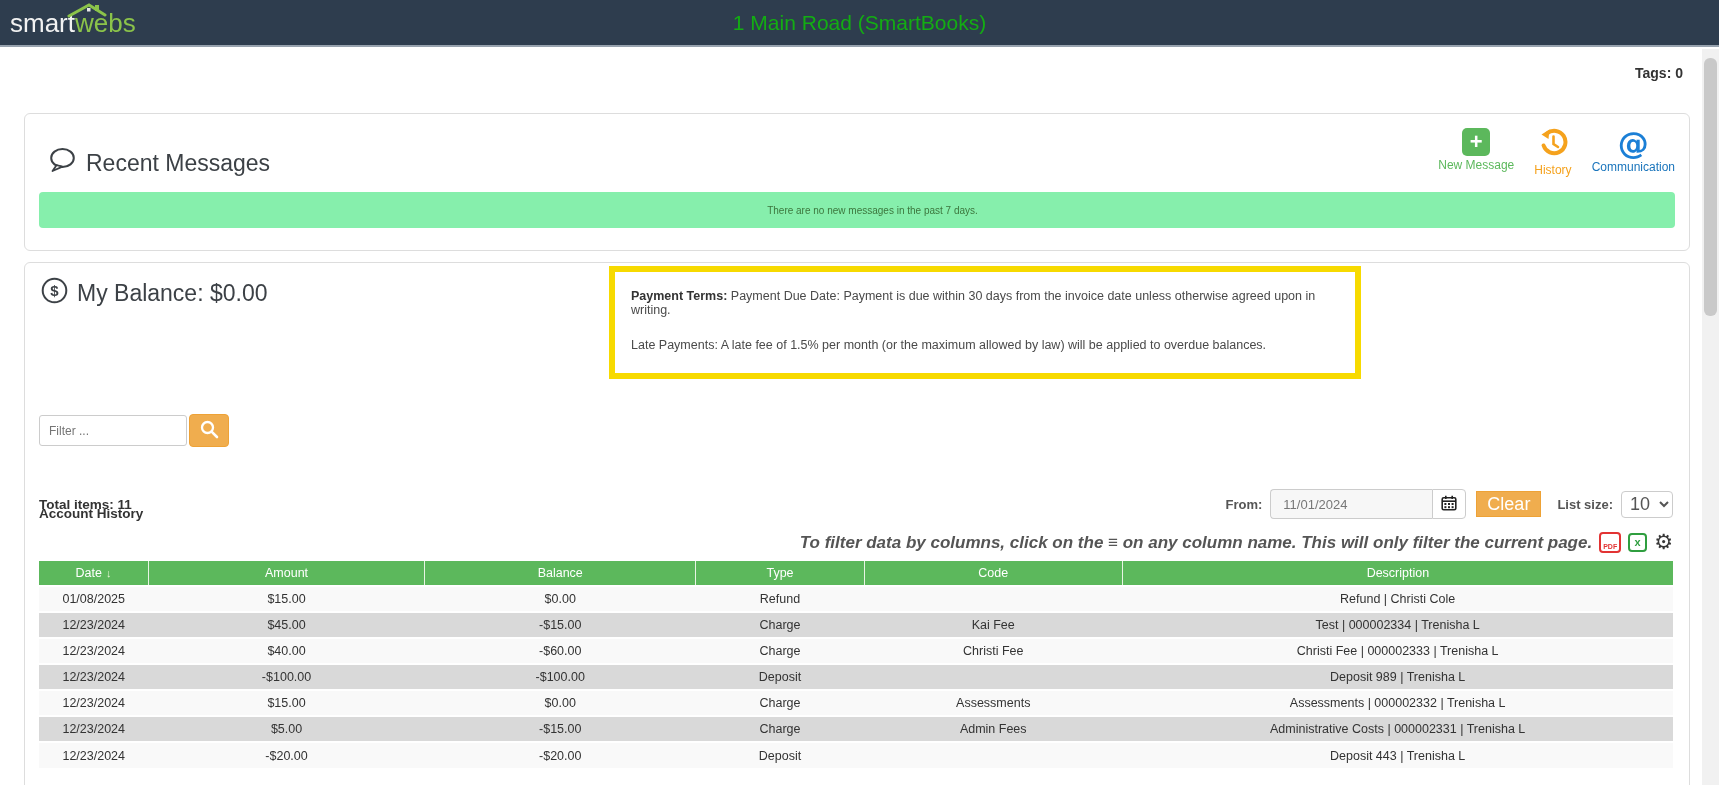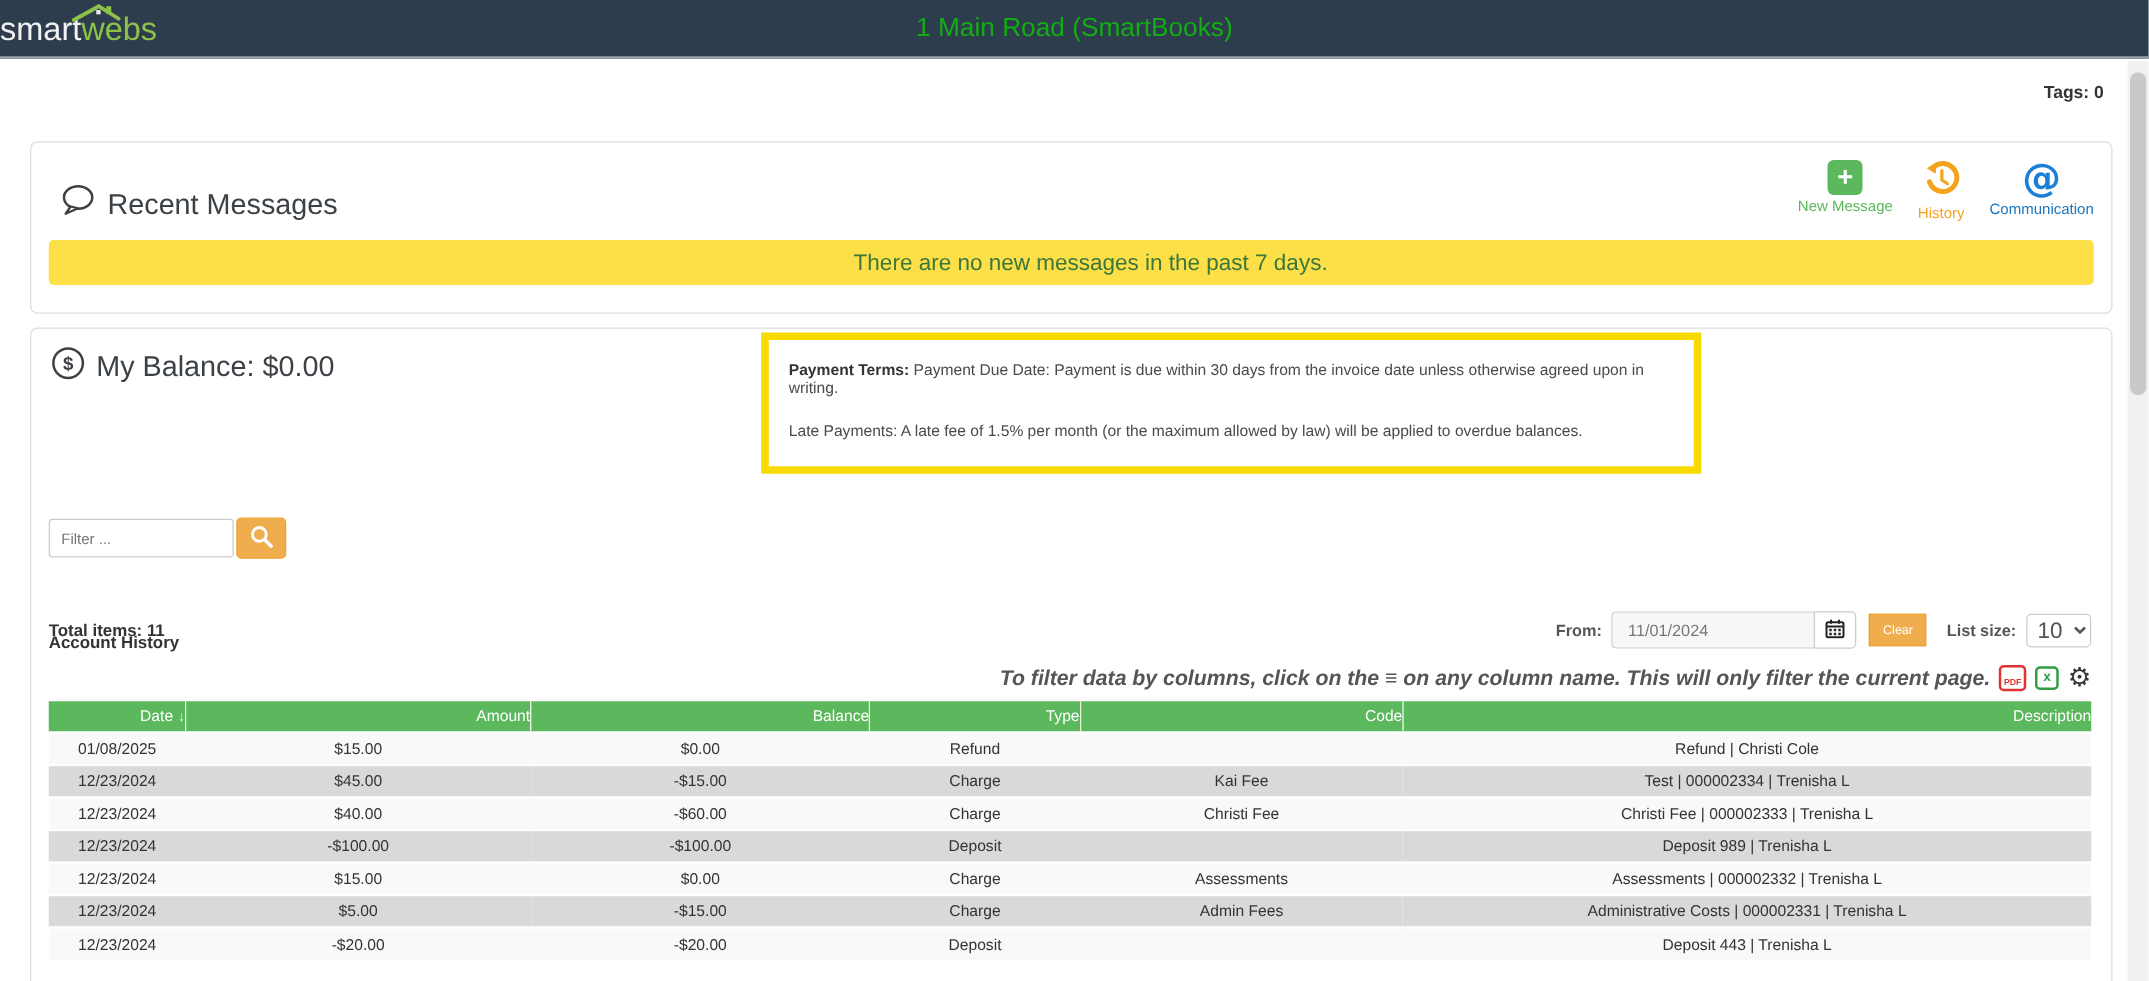--- a/index.html
+++ b/index.html
@@ -1,21 +1,21 @@
 <!DOCTYPE html>
 <html><head>
 <meta charset="utf-8">
 <style>
   * { box-sizing: border-box; margin: 0; padding: 0; }
   html,body { width:1719px; height:785px; overflow:hidden; }
   body { font-family:"Liberation Sans", sans-serif; color:#333; background:#fff; position:relative; }
 
   
   .navbar { height:47px; background:#2e3d4e; border-bottom:2px solid #97a2ae; display:flex; align-items:center; position:relative; }
-  .logo { font-size:26px; color:#f2f2f2; position:relative; line-height:1; }
+  .logo { margin-left:10px; font-size:26px; color:#f2f2f2; position:relative; line-height:1; }
   .logo .logo-webs { color:#8bc34a; }
   .roof { position:absolute; top:-14px; left:56px; }
   .navbar-title { position:absolute; left:0; right:0; text-align:center; color:#13ad13; font-size:21px; }
 
   
   .tags-row { height:66px; padding:18px 36px 0; text-align:right; font-weight:bold; font-size:14px; color:#333; }
 
   
   .panel { margin:0 29px 0 24px; border:1px solid #ddd; border-radius:6px; background:#fff; }
 
@@ -23,55 +23,55 @@
   .panel-messages { height:138px; padding:8px 14px 0; }
   .pm-header { display:flex; justify-content:space-between; height:70px; }
   .pm-title { display:flex; align-items:center; gap:10px; font-size:23px; color:#3c4146; margin:12px 0 0 10px; }
   .pm-actions { display:flex; gap:20px; align-items:flex-start; margin-top:6px; }
   .action { display:flex; flex-direction:column; align-items:center; gap:2px; cursor:pointer; font-size:12px; }
   .action-label-new { color:#5cb85c; }
   .action-label-history { color:#f5a21d; }
   .action-label-comm { color:#1a75bc; }
   .icon-plus-square { width:28px; height:28px; background:#5cb85c; border-radius:5px; color:#fff; font-size:22px; font-weight:bold; display:flex; align-items:center; justify-content:center; line-height:1; }
   .icon-at { font-size:31px; font-weight:800; color:#1b7fd6; line-height:30px; font-family:"DejaVu Sans", sans-serif; }
-  .alert-success { height:36px; background:#fde047; border-radius:4px; color:#3c763d; font-size:18px; display:flex; align-items:center; justify-content:center;padding-left:31px; }
+  .alert-success { height:36px; background:#86efac; border-radius:4px; color:#3c763d; font-size:10px; display:flex; align-items:center; justify-content:center;padding-left:31px; }
 
   
   .panel-balance { margin-top:11px; position:relative; height:545px; }
   .balance-title { position:absolute; left:16px; top:14px; display:flex; align-items:center; gap:9px; font-size:23px; color:#3c4146; }
   .terms-box { position:absolute; left:584px; top:3px; width:752px; background:#fff; border:6px solid #f7da00; padding:17px 16px 0; z-index:3; }
   .terms-box p { font-size:12.5px; color:#4a4a4a; line-height:14px; margin-bottom:21px; }
   .terms-box b { color:#333; }
 
   .filter-group { position:absolute; left:14px; top:151px; display:flex; align-items:center; }
   .filter-input { width:148px; height:31px; border:1px solid #ccc; border-radius:3px; padding:0 9px; font-size:12px; color:#555; outline:none; font-family:"Liberation Sans", sans-serif; }
   .search-btn { width:40px; height:33px; margin-left:2px; background:#f0ad4e; border:1px solid #eea236; border-radius:4px; display:flex; align-items:center; justify-content:center; cursor:pointer; }
 
   .section-title { position:absolute; left:14px; top:203px; font-weight:bold; font-size:13.5px;margin-top:40px; }
 
   .items-row { position:absolute; left:14px; right:16px; top:226px; height:30px; display:flex; justify-content:space-between; align-items:center; }
   .total-items { font-weight:bold; font-size:13.5px; }
   .range-controls { display:flex; align-items:center; }
   .from-label { font-weight:bold; font-size:13px; color:#555; margin-right:8px; }
   .date-input { width:162px; height:30px; border:1px solid #ccc; border-right:none; border-radius:4px 0 0 4px; background:#f7f7f7; color:#777; font-size:13px; padding:0 12px; outline:none; font-family:"Liberation Sans", sans-serif; }
   .calendar-btn { width:34px; height:30px; border:1px solid #ccc; border-radius:0 4px 4px 0; background:#fff; display:flex; align-items:center; justify-content:center; cursor:pointer; }
-  .clear-btn { margin-left:10px; height:26px; padding:0 10px; background:#f0ad4e; border:1px solid #eea236; border-radius:0; color:#fff; font-size:10px; cursor:pointer; font-family:"Liberation Sans", sans-serif; }
+  .clear-btn { margin-left:10px; height:26px; padding:0 10px; background:#f0ad4e; border:1px solid #eea236; border-radius:0; color:#fff; font-size:18px; cursor:pointer; font-family:"Liberation Sans", sans-serif; }
   .list-size-label { font-weight:bold; font-size:13px; color:#555; margin:0 8px 0 16px; }
   .list-size-select { width:52px; height:27px; border:1px solid #ccc; border-radius:4px; font-size:18px; color:#555; padding:0 4px; background:#fff; font-family:"Liberation Sans", sans-serif; }
 
   .note-row { position:absolute; right:16px; top:269px; display:flex; align-items:center; gap:7px; }
   .note-text { font-weight:bold; font-style:italic; font-size:17px; color:#555; }
   .icon-pdf { width:22px; height:21px; border:2px solid #e23333; border-radius:4px; color:#e23333; font-size:7px; font-weight:bold; display:flex; align-items:flex-end; justify-content:center; background:#fff; padding-bottom:1px; }
   .icon-excel { width:19px; height:19px; border:2px solid #2f9e3f; border-radius:4px; color:#2f9e3f; font-size:11px; font-weight:bold; display:flex; align-items:center; justify-content:center; background:#fff; line-height:1; }
   .icon-gear { font-size:21px; color:#383838; line-height:1; font-family:"DejaVu Sans", sans-serif; cursor:pointer; }
 
   
   .table-wrap { position:absolute; left:14px; right:16px; top:298px; }
   table { width:100%; border-collapse:collapse; }
-  th { background:#5cb85c; color:#fff; font-weight:normal; font-size:12.5px; height:25px; border-right:1px solid #e8f4e4; text-align:right; cursor:pointer; }
+  th { background:#5cb85c; color:#fff; font-weight:normal; font-size:12.5px; height:25px; border-right:1px solid #e8f4e4; text-align:center; cursor:pointer; }
   th:last-child { border-right:none; }
   th:nth-child(1){width:6.7%;} th:nth-child(2){width:16.9%;} th:nth-child(3){width:16.6%;}
   th:nth-child(4){width:10.3%;} th:nth-child(5){width:15.8%;}
   .sort-arrow { margin-left:4px; font-size:11px; color:#eaf5d8; }
   td { font-size:12.5px; text-align:center; height:26px; border-top:2px solid #fff; color:#333; }
   tbody tr:nth-child(odd) { background:#f9f9f9; }
   tbody tr:nth-child(even) { background:#d9d9d9; }
 
   
   .scrollbar-track { position:absolute; right:0; top:49px; bottom:0; width:17px; background:#f1f1f1; z-index:20; }

